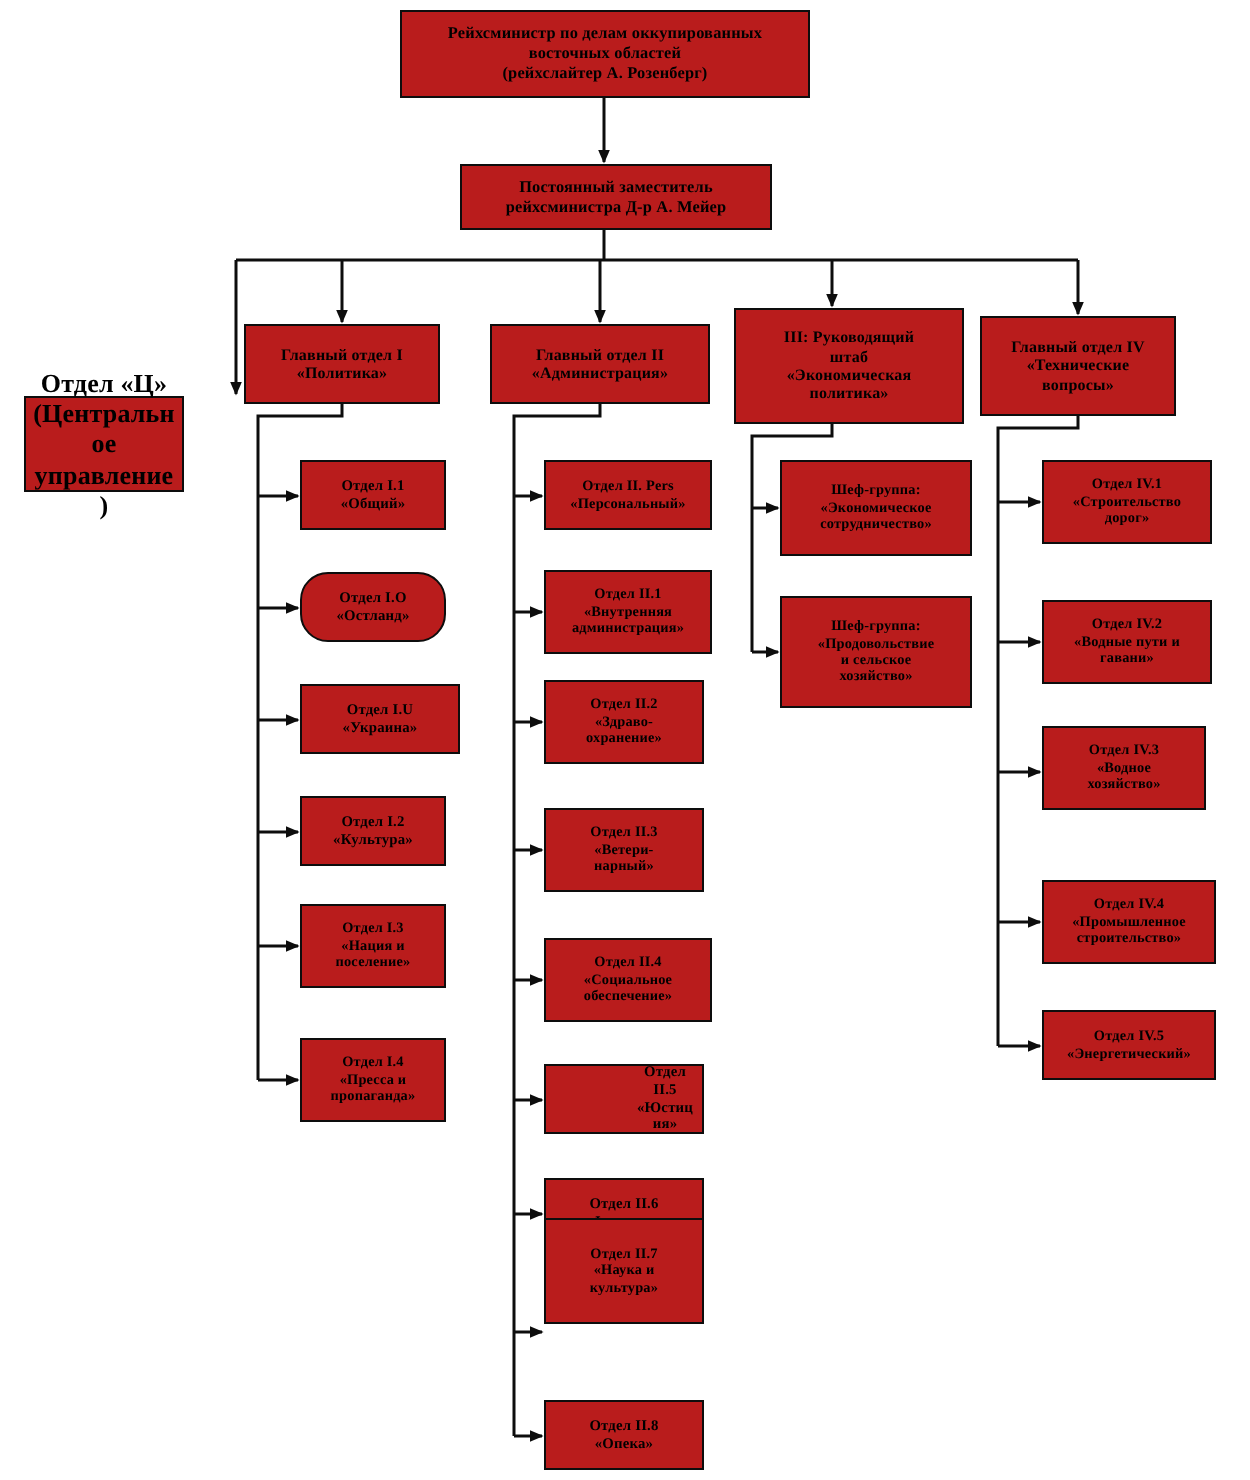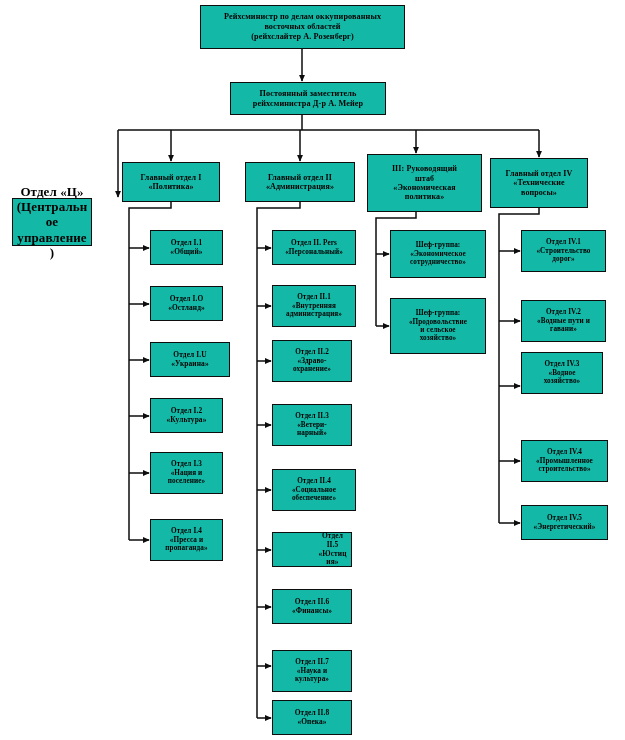--- a/index.html
+++ b/index.html
@@ -24,21 +24,21 @@
     left: 0;
     top: 0;
     width: 625px;
     height: 740px;
     pointer-events: none;
   }
   .node {
     position: absolute;
     box-sizing: border-box;
     border: 1.3px solid #0d0d0d;
-    background: #14b8a6;
+    background: #b91c1c;
     display: flex;
     align-items: center;
     justify-content: center;
     text-align: center;
     font-weight: bold;
     line-height: 1.18;
     letter-spacing: 0.1px;
     padding: 2px 3px;
     word-break: break-word;
     hyphens: none;
@@ -135,21 +135,21 @@
       </div>
       <div class="node dept-head" style="left: 490px; top: 158px; width: 98px; height: 50px;">
         <span class="txt">Главный отдел IV
 «Технические
 вопросы»</span>
       </div>
       <div class="node leaf" style="left: 150px; top: 230px; width: 73px; height: 35px;">
         <span class="txt">Отдел I.1
 «Общий»</span>
       </div>
-      <div class="node leaf" style="left: 150px; top: 286px; width: 73px; height: 35px;">
+      <div class="node leaf" style="left: 150px; top: 286px; width: 73px; height: 35px; border-radius: 14px;">
         <span class="txt">Отдел I.O
 «Остланд»</span>
       </div>
       <div class="node leaf" style="left: 150px; top: 342px; width: 80px; height: 35px;">
         <span class="txt">Отдел I.U
 «Украина»</span>
       </div>
       <div class="node leaf" style="left: 150px; top: 398px; width: 73px; height: 35px;">
         <span class="txt">Отдел I.2
 «Культура»</span>
@@ -189,21 +189,21 @@
 обеспечение»</span>
       </div>
       <div class="node leaf" style="left: 272px; top: 532px; width: 80px; height: 35px; padding-left: 44px;">
         <span class="txt">Отдел II.5
 «Юстиция»</span>
       </div>
       <div class="node leaf" style="left: 272px; top: 589px; width: 80px; height: 35px;">
         <span class="txt">Отдел II.6
 «Финансы»</span>
       </div>
-      <div class="node leaf-sm" style="left: 272px; top: 650px; width: 80px; height: 42px;">
+      <div class="node leaf-sm" style="left: 272px; top: 609px; width: 80px; height: 53px;">
         <span class="txt">Отдел II.7
 «Наука и
 культура»</span>
       </div>
       <div class="node leaf" style="left: 272px; top: 700px; width: 80px; height: 35px;">
         <span class="txt">Отдел II.8
 «Опека»</span>
       </div>
       <div class="node leaf-sm" style="left: 390px; top: 230px; width: 96px; height: 48px;">
         <span class="txt">Шеф-группа:
@@ -219,21 +219,21 @@
       <div class="node leaf-sm" style="left: 521px; top: 230px; width: 85px; height: 42px;">
         <span class="txt">Отдел IV.1
 «Строительство
 дорог»</span>
       </div>
       <div class="node leaf-sm" style="left: 521px; top: 300px; width: 85px; height: 42px;">
         <span class="txt">Отдел IV.2
 «Водные пути и
 гавани»</span>
       </div>
-      <div class="node leaf-sm" style="left: 521px; top: 352px; width: 82px; height: 42px;">
+      <div class="node leaf-sm" style="left: 521px; top: 363px; width: 82px; height: 42px;">
         <span class="txt">Отдел IV.3
 «Водное
 хозяйство»</span>
       </div>
       <div class="node leaf-sm" style="left: 521px; top: 440px; width: 87px; height: 42px;">
         <span class="txt">Отдел IV.4
 «Промышленное
 строительство»</span>
       </div>
       <div class="node leaf-sm" style="left: 521px; top: 505px; width: 87px; height: 35px;">

